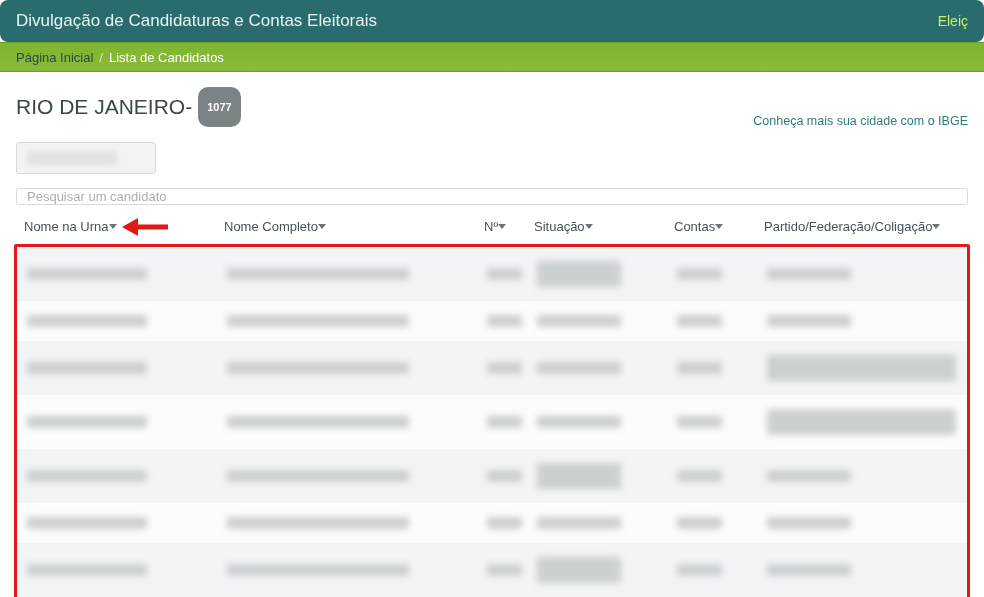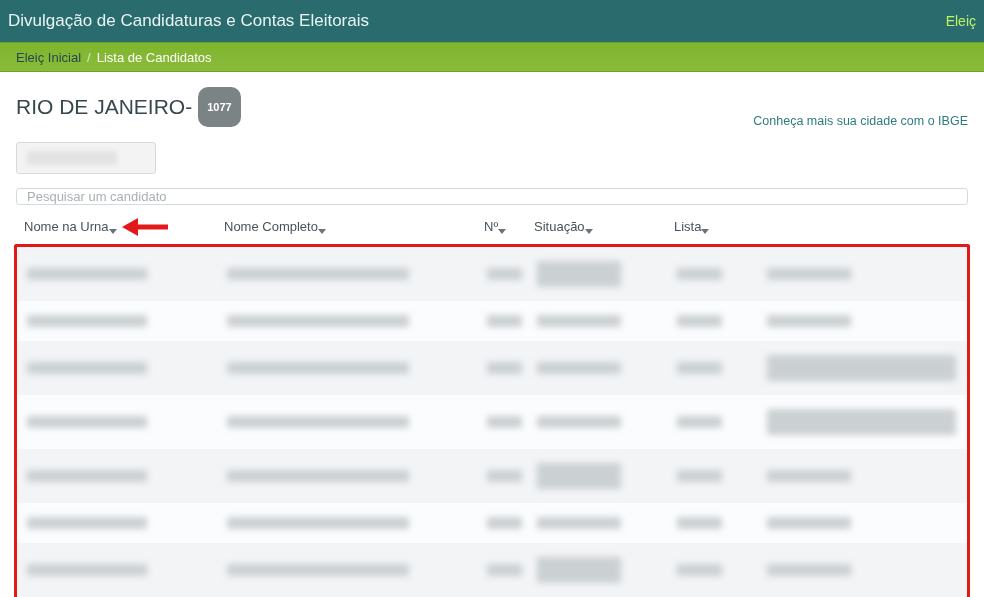--- a/index.html
+++ b/index.html
@@ -10,24 +10,25 @@
     height: 597px;
     overflow: hidden;
     color: #333;
   }
   .topbar {
     background: #2a6c6e;
     color: #e8f3f3;
     height: 42px;
     display: flex;
     align-items: center;
-    padding: 0 8px;
+    padding: 0 16px;
     font-size: 17px;
     font-weight: 400;
     justify-content: space-between;
+    border-radius: 8px;
   }
   .topbar-right {
     font-size: 14px;
     color: #bef264;
   }
   .breadcrumb {
     background: #8abb3a;
     background: linear-gradient(#7fb52f, #8abb3a);
     border-top: 1px solid #6e9f26;
     border-bottom: 1px solid #6e9f26;
@@ -119,21 +120,21 @@
   .thead {
     display: grid;
     grid-template-columns: 200px 260px 50px 140px 90px 210px;
     padding: 0 10px 10px 10px;
     font-size: 13px;
     color: #475258;
     align-items: center;
   }
   .th {
     display: flex;
-    align-items: flex-end;
+    align-items: center;
     gap: 0;
     cursor: pointer;
   }
   .caret {
     width: 0; height: 0;
     border-left: 4px solid transparent;
     border-right: 4px solid transparent;
     border-top: 5px solid #6b7579;
   }
   .arrow-annot {
@@ -175,21 +176,21 @@
 </style>
 </head>
 <body>
 
 <div class="topbar">
   <div>Divulgação de Candidaturas e Contas Eleitorais</div>
   <div class="topbar-right">Eleiç</div>
 </div>
 
 <div class="breadcrumb">
-  <a href="#">Eleiç Inicial</a>
+  <a href="#">Página Inicial</a>
   <span class="sep">/</span>
   <span class="current">Lista de Candidatos</span>
 </div>
 
 <div class="content">
 
   <div class="title-row">
     <div class="title">
       <span>RIO DE JANEIRO</span>
       <span> - </span>
@@ -220,21 +221,25 @@
       </div>
       <div class="th">
         <span>Nº</span>
         <span class="caret"></span>
       </div>
       <div class="th">
         <span>Situação</span>
         <span class="caret"></span>
       </div>
       <div class="th">
-        <span>Lista</span>
+        <span>Contas</span>
+        <span class="caret"></span>
+      </div>
+      <div class="th">
+        <span>Partido/Federação/Coligação</span>
         <span class="caret"></span>
       </div>
     </div>
 
     <div class="arrow-annot">
       <svg width="48" height="28" viewBox="0 0 48 28">
         <line x1="46" y1="14" x2="12" y2="14" stroke="#e11919" stroke-width="5"></line>
         <polygon points="0,14 16,5 16,23" fill="#e11919"></polygon>
       </svg>
     </div>

